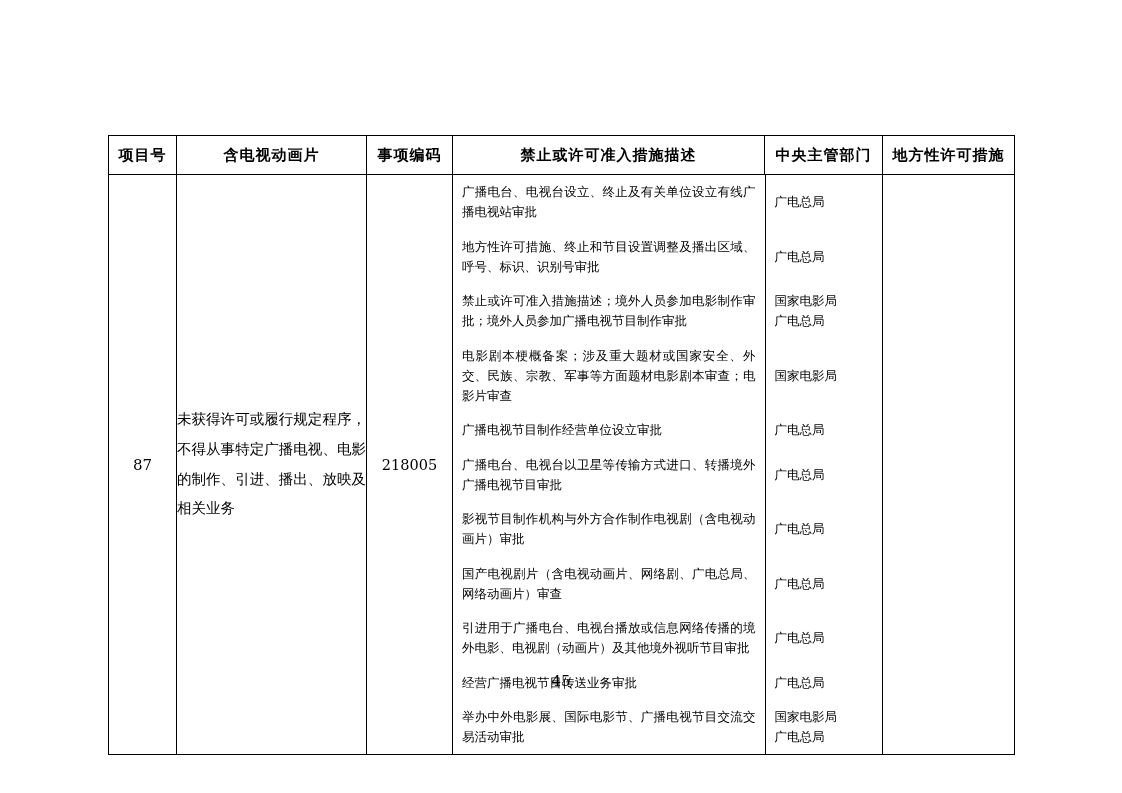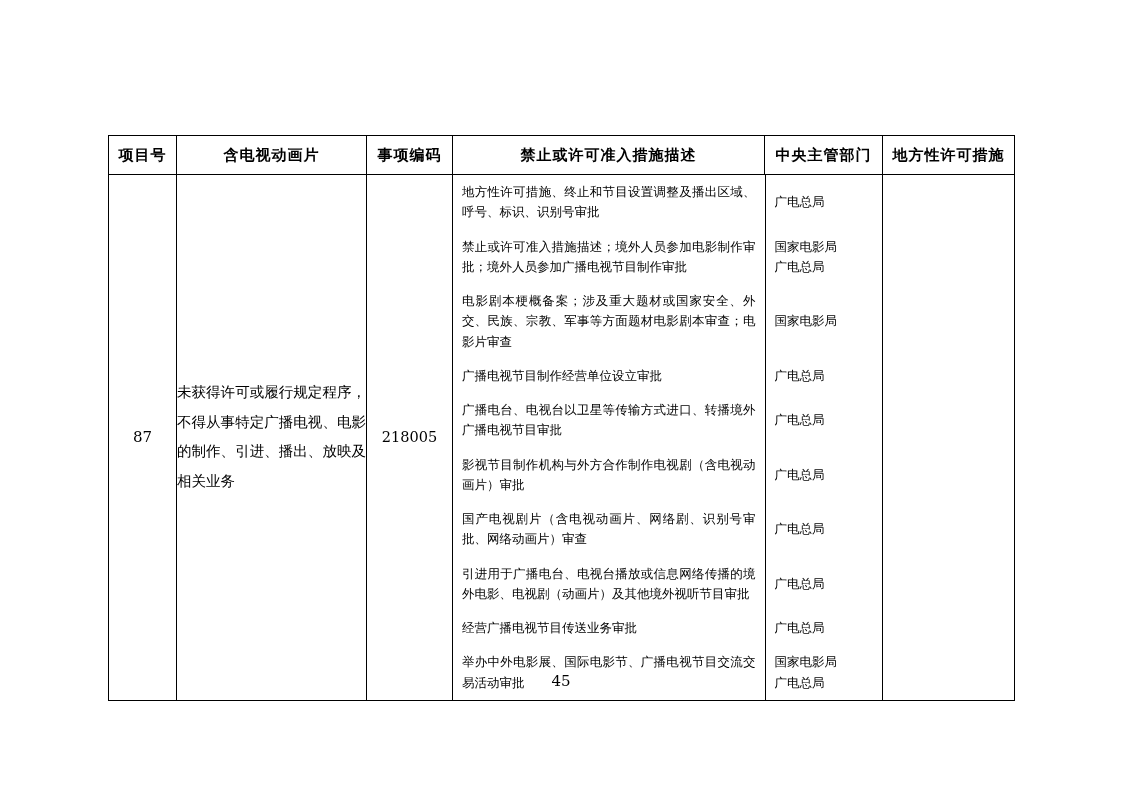--- a/index.html
+++ b/index.html
@@ -126,20 +126,24 @@
         <td>地方性许可措施</td>
       </tr>
       <tr>
         <td class="cell-no">87</td>
         <td class="cell-item">未获得许可或履行规定程序，不得从事特定广播电视、电影的制作、引进、播出、放映及相关业务</td>
         <td class="cell-code">218005</td>
         <td colspan="2" style="padding:0;">
           <table class="sub-table">
             <tbody id="measures-body">
                 <tr>
+                  <td class="sub-desc">广播电台、电视台设立、终止及有关单位设立有线广播电视站审批</td>
+                  <td class="sub-dept nowrap-dept">广电总局</td>
+                </tr>
+                <tr>
                   <td class="sub-desc">地方性许可措施、终止和节目设置调整及播出区域、呼号、标识、识别号审批</td>
                   <td class="sub-dept nowrap-dept">广电总局</td>
                 </tr>
                 <tr>
                   <td class="sub-desc">禁止或许可准入措施描述；境外人员参加电影制作审批；境外人员参加广播电视节目制作审批</td>
                   <td class="sub-dept nowrap-dept">国家电影局
 广电总局</td>
                 </tr>
                 <tr>
                   <td class="sub-desc">电影剧本梗概备案；涉及重大题材或国家安全、外交、民族、宗教、军事等方面题材电影剧本审查；电影片审查</td>
@@ -151,21 +155,21 @@
                 </tr>
                 <tr>
                   <td class="sub-desc">广播电台、电视台以卫星等传输方式进口、转播境外广播电视节目审批</td>
                   <td class="sub-dept nowrap-dept">广电总局</td>
                 </tr>
                 <tr>
                   <td class="sub-desc">影视节目制作机构与外方合作制作电视剧（含电视动画片）审批</td>
                   <td class="sub-dept nowrap-dept">广电总局</td>
                 </tr>
                 <tr>
-                  <td class="sub-desc">国产电视剧片（含电视动画片、网络剧、识别号审批、网络动画片）审查</td>
+                  <td class="sub-desc">国产电视剧片（含电视动画片、网络剧、广电总局、网络动画片）审查</td>
                   <td class="sub-dept nowrap-dept">广电总局</td>
                 </tr>
                 <tr>
                   <td class="sub-desc">引进用于广播电台、电视台播放或信息网络传播的境外电影、电视剧（动画片）及其他境外视听节目审批</td>
                   <td class="sub-dept nowrap-dept">广电总局</td>
                 </tr>
                 <tr>
                   <td class="sub-desc">经营广播电视节目传送业务审批</td>
                   <td class="sub-dept nowrap-dept">广电总局</td>
                 </tr>

